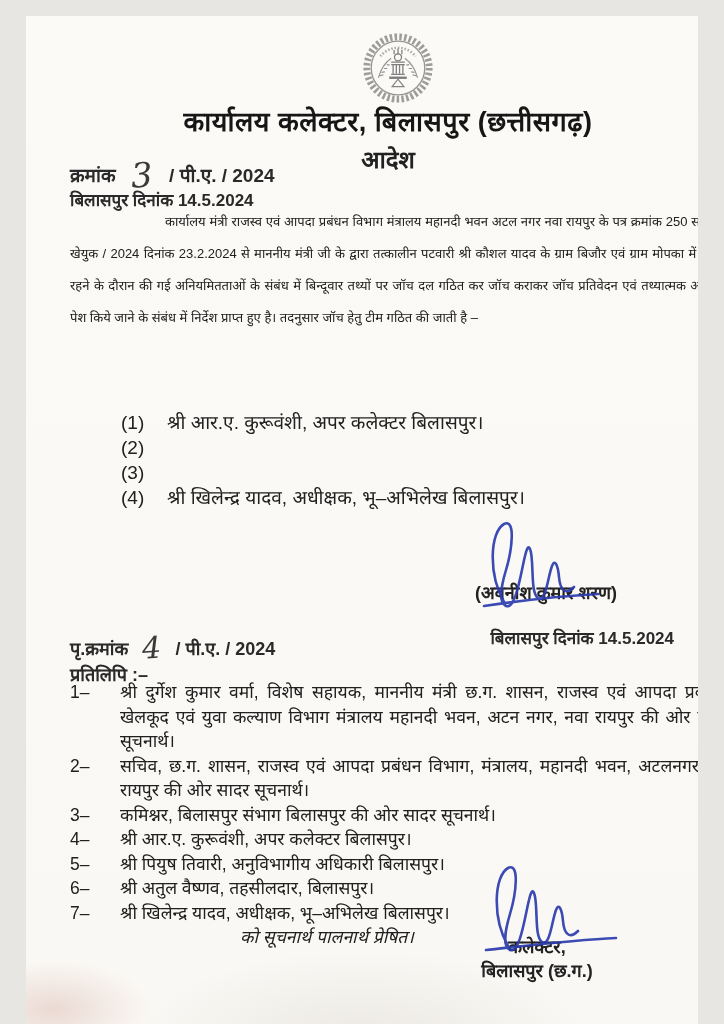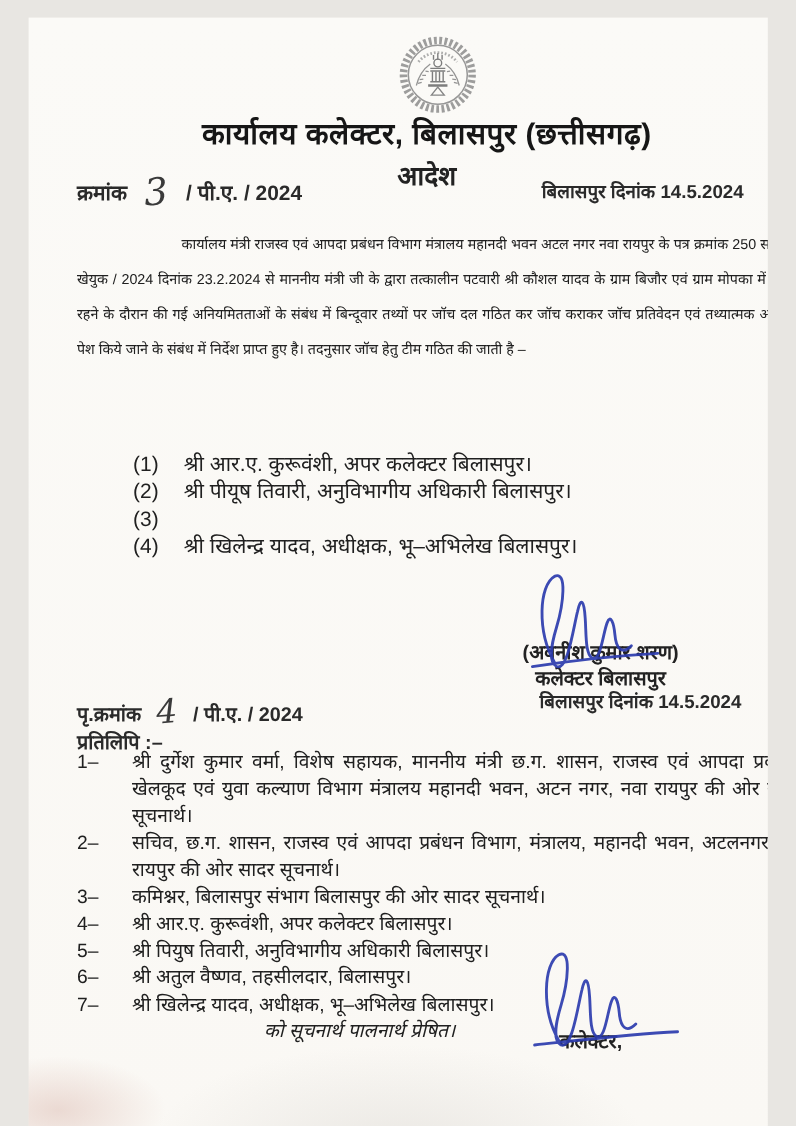--- a/index.html
+++ b/index.html
@@ -21,21 +21,21 @@
     left:0;top:86px;width:724px;text-align:center;
     font-size:27px;font-weight:bold;color:#161616;letter-spacing:0.5px;
   }
   .order-heading{
     left:0;top:126px;width:724px;text-align:center;
     font-size:24px;font-weight:bold;color:#222;
   }
   .ref-row{
     left:44px;top:146px;right:22px;
     display:flex;justify-content:space-between;align-items:flex-start;
-    font-size:19px;font-weight:bold;color:#2a2a2a;
+    font-size:19px;font-weight:bold;color:#2a2a2a;flex-direction:column;
   }
   .ref-left{display:flex;align-items:flex-start;gap:10px;}
   .handwritten{
     font-family:"DejaVu Serif", serif;
     font-style:italic;font-weight:normal;
     font-size:34px;line-height:26px;color:#3a3a3a;
     transform:rotate(-4deg);display:inline-block;padding:0 6px;
   }
   .handwritten.small{font-size:30px;line-height:24px;}
   .place-date{font-size:17px;font-weight:bold;color:#2a2a2a;}
@@ -110,41 +110,39 @@
 
   <div class="abs body-para">कार्यालय मंत्री राजस्व एवं आपदा प्रबंधन विभाग मंत्रालय महानदी भवन अटल नगर नवा रायपुर के पत्र क्रमांक 250 सआप्र / खेयुक / 2024 दिनांक 23.2.2024 से माननीय मंत्री जी के द्वारा तत्कालीन पटवारी श्री कौशल यादव के ग्राम बिजौर एवं ग्राम मोपका में पदस्थ रहने के दौरान की गई अनियमितताओं के संबंध में बिन्दूवार तथ्यों पर जॉच दल गठित कर जॉच कराकर जॉच प्रतिवेदन एवं तथ्यात्मक अभिमत पेश किये जाने के संबंध में निर्देश प्राप्त हुए है। तदनुसार जॉच हेतु टीम गठित की जाती है –</div>
 
   <div class="abs team-list">
     <div class="team-row">
       <span class="team-num">(1)</span>
       <span>श्री आर.ए. कुरूवंशी, अपर कलेक्टर बिलासपुर।</span>
     </div>
     <div class="team-row">
       <span class="team-num">(2)</span>
-      <span>श्री पीयूष तिवारी, अनुविभागीय अधिकारी बिलासपुर।</span>
     </div>
     <div class="team-row">
       <span class="team-num">(3)</span>
     </div>
     <div class="team-row">
       <span class="team-num">(4)</span>
       <span>श्री खिलेन्द्र यादव, अधीक्षक, भू–अभिलेख बिलासपुर।</span>
     </div>
   </div>
 
 
   <div class="abs sig-top">
     <svg class="sig-svg" viewBox="0 0 150 110">
       <g fill="none" stroke="#2c3cae" stroke-width="2.6" stroke-linecap="round" opacity="0.92">
         <path d="M38,88 C22,60 24,18 38,10 C50,4 46,36 40,56 C34,76 33,88 40,92 C50,96 55,58 59,42 C62,28 65,32 66,48 C67,62 66,80 72,84 C80,89 82,62 86,52 C89,44 92,52 93,63 C94,75 99,82 108,73"></path>
         <path d="M18,92 C45,88 95,82 132,80"></path>
       </g>
     </svg>
     <div class="sig-name">(अवनीश कुमार शरण)</div>
-    <div class="sig-desig">कलेक्टर बिलासपुर</div>
   </div>
 
   <div class="abs date2 place-date">बिलासपुर दिनांक 14.5.2024</div>
 
   <div class="abs ref2-block">
     <div class="ref2-line">
       <span>पृ.क्रमांक</span>
       <span class="handwritten small">4</span>
       <span>/ पी.ए. / 2024</span>
     </div>
@@ -184,15 +182,16 @@
   </div>
 
   <div class="abs sig-bottom">
     <svg class="sig-svg" viewBox="0 0 150 110">
       <g fill="none" stroke="#2c3cae" stroke-width="2.6" stroke-linecap="round" opacity="0.92">
         <path d="M34,92 C18,64 20,22 34,14 C46,8 42,40 36,60 C30,80 29,92 36,96 C46,100 51,62 55,46 C58,32 61,36 62,52 C63,66 62,84 68,88 C76,93 78,66 82,56 C85,48 88,56 89,67 C90,79 95,86 104,77"></path>
         <path d="M12,96 C50,92 100,86 142,84"></path>
       </g>
     </svg>
     <div class="sig-b-line1">कलेक्टर,</div>
+    <div class="sig-b-line2">बिलासपुर (छ.ग.)</div>
   </div>
 
 </div>
 
 </body></html>

